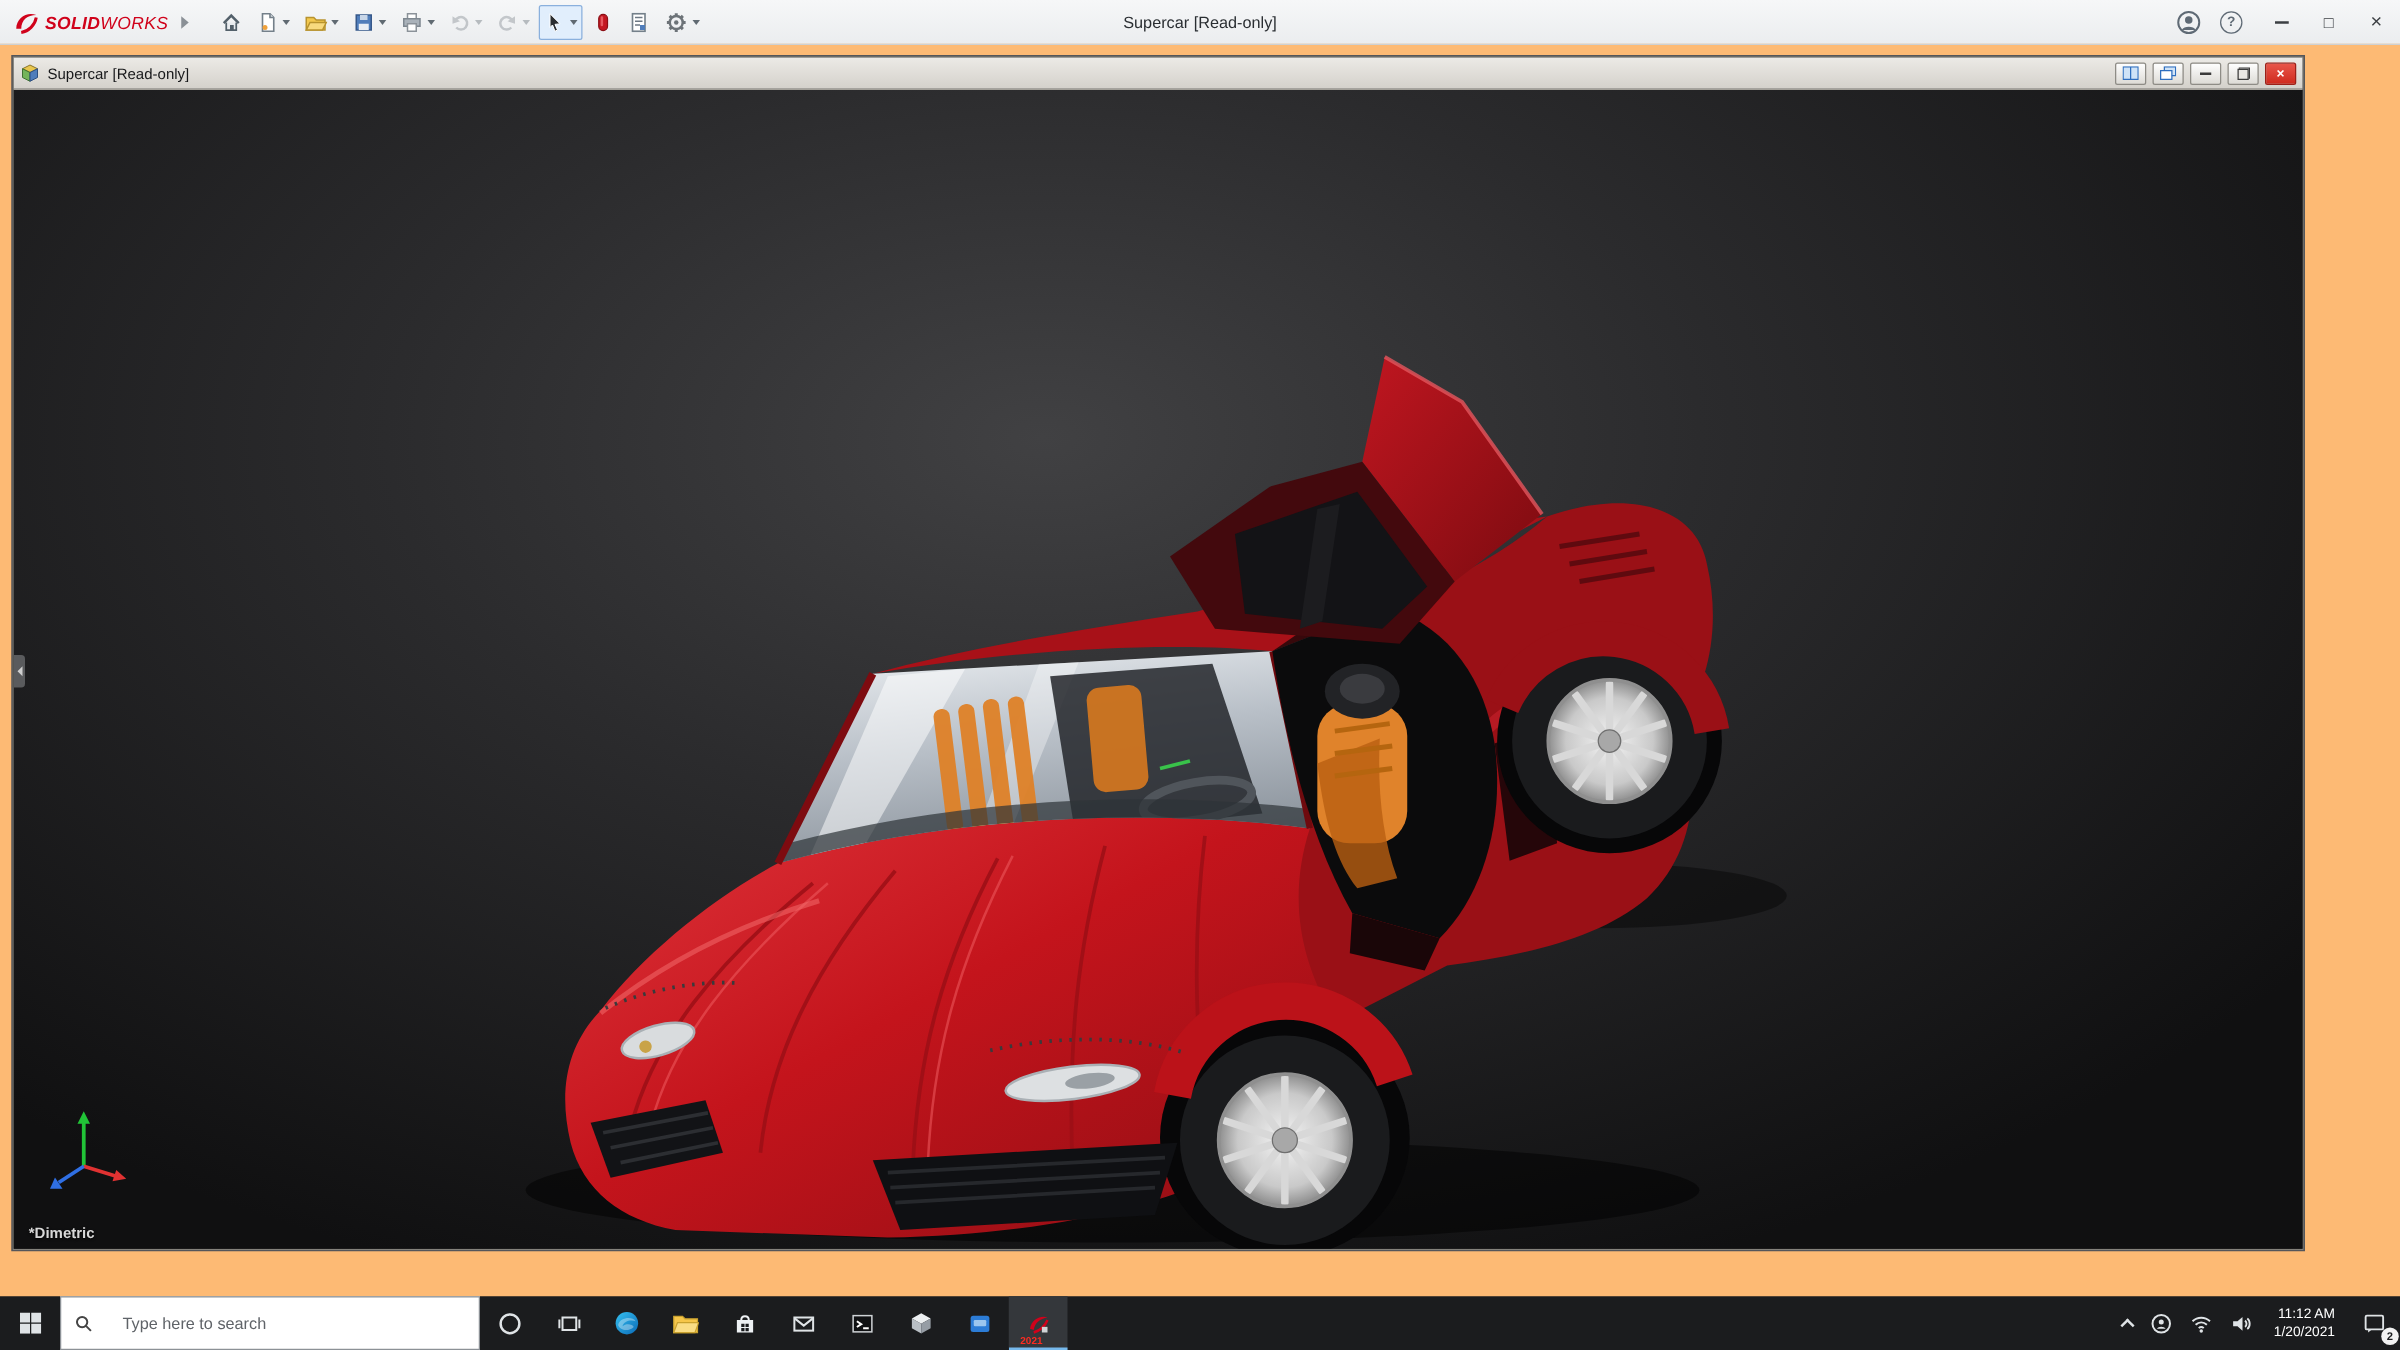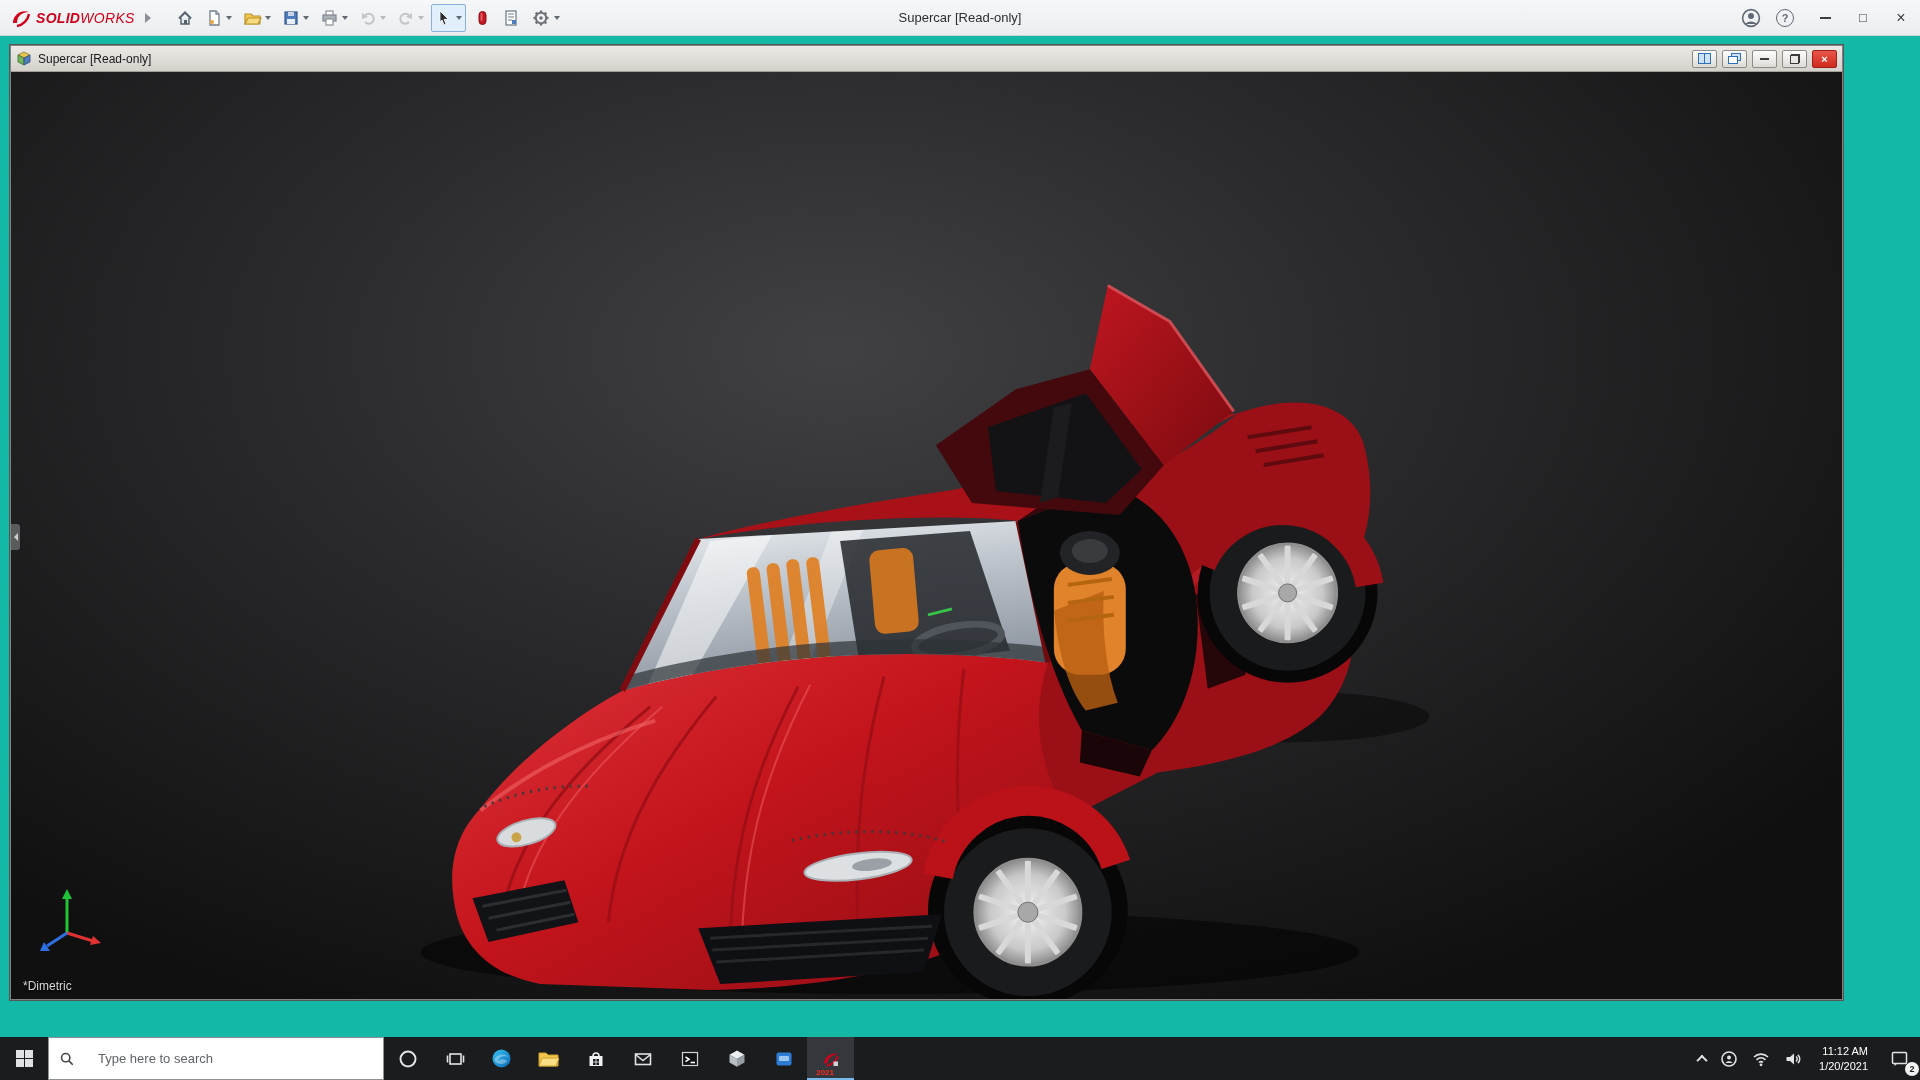--- a/index.html
+++ b/index.html
@@ -1,18 +1,18 @@
 <!DOCTYPE html>
 <html><head>
 <meta charset="utf-8">
 <style>
   * { margin:0; padding:0; box-sizing:border-box; }
   html,body { width:1920px; height:1080px; overflow:hidden;
     font-family:"Liberation Sans","DejaVu Sans",sans-serif; }
-  #screen { position:relative; width:1920px; height:1080px; background:#14b8a6; }
+  #screen { position:relative; width:1920px; height:1080px; background:#fdba74; }
 
   
   .app-titlebar { position:absolute; top:0; left:0; width:1920px; height:36px;
     background:linear-gradient(#f6f7f8,#ebedef); border-bottom:1px solid #cdd1d4;
     display:flex; align-items:center; z-index:30; }
   .brand { display:flex; align-items:center; margin-left:10px; gap:4px; }
   .brand-swirl { width:22px; height:22px; }
   .brand-text { font-size:14px; font-style:italic; letter-spacing:.3px; color:#d0021b; }
   .brand-text .b { font-weight:bold; }
   .flyout-caret { width:0; height:0; border-top:5px solid transparent; border-bottom:5px solid transparent;
@@ -47,21 +47,21 @@
   .glyph-min2 { width:9px; height:2px; background:#3b3b3b; }
   .glyph-restore { position:relative; width:10px; height:10px; }
   .glyph-restore::before { content:""; position:absolute; right:0; top:0; width:7px; height:7px; border:1px solid #3b3b3b; }
   .glyph-restore::after { content:""; position:absolute; left:0; bottom:0; width:7px; height:7px;
     border:1px solid #3b3b3b; background:#e9e7e3; }
 
   .viewport { position:absolute; left:0; top:26px; width:1831px; height:927px;
     background:radial-gradient(1250px 720px at 45% 30%, #414143 0%, #2b2b2d 42%, #101011 100%); overflow:hidden; }
   .car-svg { position:absolute; inset:0; width:100%; height:100%; }
   .triad { position:absolute; left:22px; bottom:44px; }
-  .view-label { position:absolute; left:12px; bottom:6px; color:#d8d8d8; font-size:12px; font-weight:normal;
+  .view-label { position:absolute; left:12px; bottom:6px; color:#d8d8d8; font-size:12px; font-weight:bold;
     text-shadow:0 1px 2px #000; }
   .collapse-tab { position:absolute; left:0; top:452px; width:9px; height:26px; background:#5a5b5d;
     border-radius:0 3px 3px 0; display:flex; align-items:center; justify-content:center; }
   .collapse-tab span { width:0; height:0; border-top:4px solid transparent; border-bottom:4px solid transparent;
     border-right:4px solid #cfcfcf; }
 
   
   .taskbar { position:absolute; left:0; bottom:0; width:1920px; height:43px; background:#1b1c1e;
     display:flex; align-items:stretch; z-index:40; }
   .start-btn { width:48px; display:flex; align-items:center; justify-content:center; }

